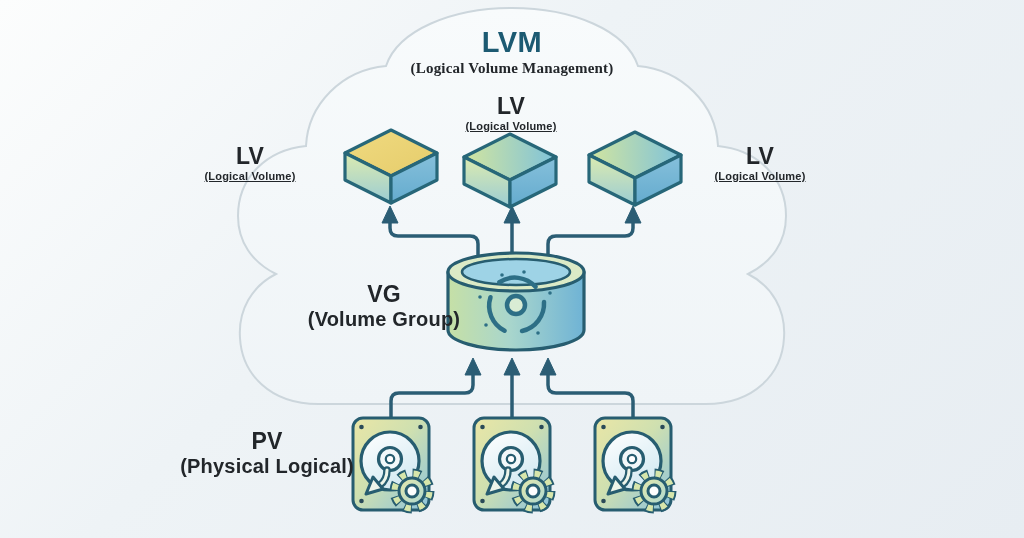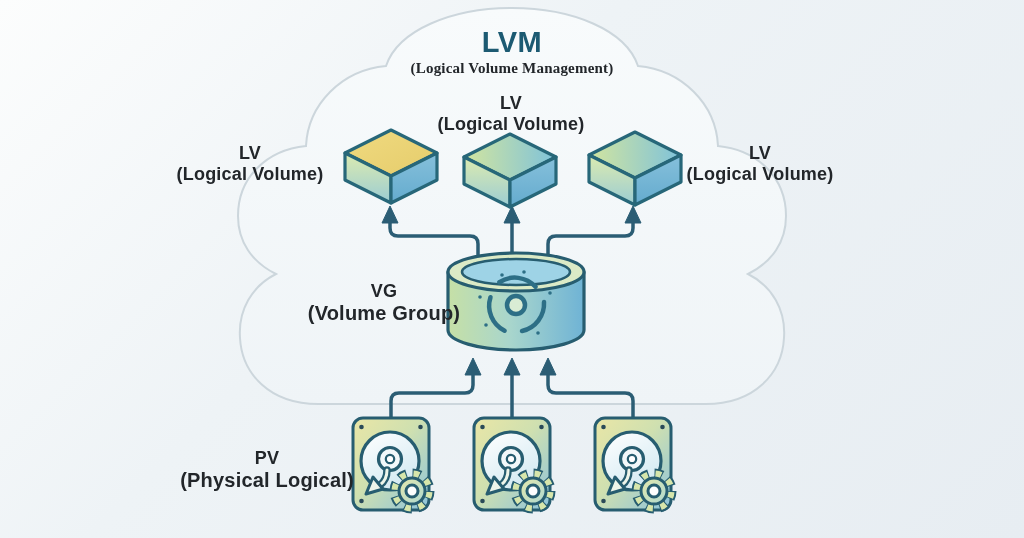--- a/index.html
+++ b/index.html
@@ -7,23 +7,23 @@
   #stage {
     position:relative; width:1024px; height:538px; overflow:hidden;
     background:linear-gradient(135deg,#fcfdfd 0%,#eef3f6 40%,#e7edf2 100%);
   }
   #diagram-svg { position:absolute; left:0; top:0; }
   .label {
     position:absolute; transform:translateX(-50%);
     text-align:center; font-weight:bold; color:#22262a;
     line-height:1.16; white-space:nowrap; letter-spacing:.2px;
   }
-  .label .abbr { font-size:18px; }
+  .label .abbr { font-size:23px; }
   .label .sub  { font-size:20px; }
-  .label.lv .sub { font-size:18px; }
+  .label.lv .sub { font-size:11px;text-decoration:underline; }
   .label.title .abbr { font-size:29px; color:#1c5a72; letter-spacing:.5px; }
   .label.title .sub  { font-size:15px;font-family:Liberation Serif, serif; }
 </style>
 </head>
 <body>
 
 <div id="stage">
 
 <svg id="diagram-svg" width="1024" height="538" viewBox="0 0 1024 538">
   <defs>
@@ -177,18 +177,18 @@
   <div class="label lv" style="left:760px; top:143px">
     <div class="abbr">LV</div>
     <div class="sub">(Logical Volume)</div>
   </div>
 
   <div class="label" style="left:384px; top:281px">
     <div class="abbr">VG</div>
     <div class="sub">(Volume Group)</div>
   </div>
 
-  <div class="label" style="left:267px; top:448px">
+  <div class="label" style="left:267px; top:428px">
     <div class="abbr">PV</div>
     <div class="sub">(Physical Logical)</div>
   </div>
 
 </div>
 
 </body></html>

